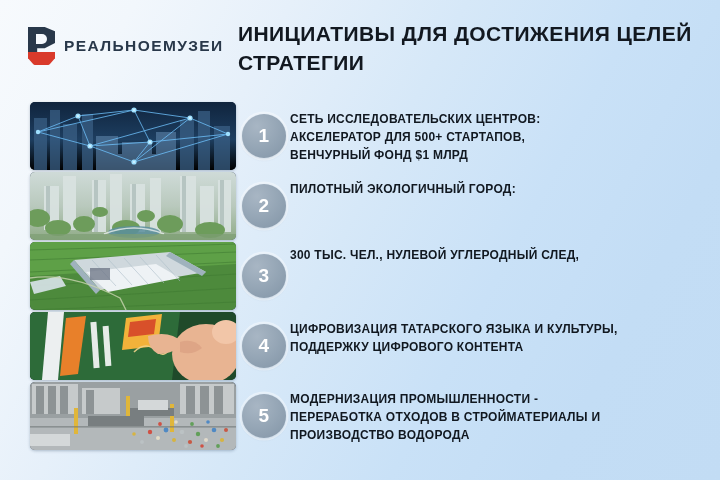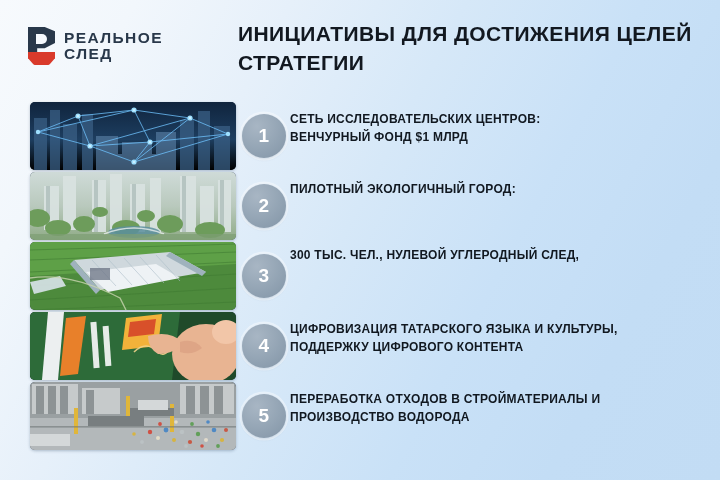--- a/index.html
+++ b/index.html
@@ -66,21 +66,21 @@
   }
   .logo-mark .lm-notch {
     position: absolute;
     left: 8px; top: 7px;
     width: 11px; height: 10px;
     background: #f5f9fd;
     border-radius: 0 5px 5px 0;
   }
   .logo-words {
     display: flex;
-    flex-direction: column;
+    flex-direction: row;
     line-height: 1.03;
   }
   .logo-words span {
     color: #29384a;
     font-weight: bold;
     font-size: 15.5px;
     letter-spacing: 1.4px;
   }
 
   .title {
@@ -155,21 +155,21 @@
   <div class="header">
 
     <div class="logo">
       <div class="logo-mark">
         <div class="lm-top"></div>
         <div class="lm-notch"></div>
         <div class="lm-bot"></div>
       </div>
       <div class="logo-words">
         <span>РЕАЛЬНОЕ</span>
-        <span>СЛЕД</span>
+        <span>МУЗЕИ</span>
       </div>
     </div>
 
     <div class="title">ИНИЦИАТИВЫ ДЛЯ ДОСТИЖЕНИЯ ЦЕЛЕЙ СТРАТЕГИИ</div>
   </div>
 
   <div class="rows">
 
     <div class="row">
       <div class="thumb">
@@ -221,20 +221,21 @@
             <circle cx="160" cy="16" r="1.1"></circle>
               <circle cx="60" cy="44" r="1.1"></circle>
             <circle cx="120" cy="40" r="1.1"></circle>
               <circle cx="104" cy="60" r="1.1"></circle>
           </g>
         </svg>
       </div>
       <div class="badge">1</div>
       <div class="rowtext">
         <span class="l b">СЕТЬ ИССЛЕДОВАТЕЛЬСКИХ ЦЕНТРОВ:</span>
+        <span class="l b">АКСЕЛЕРАТОР ДЛЯ 500+ СТАРТАПОВ,</span>
         <span class="l b">ВЕНЧУРНЫЙ ФОНД $1 МЛРД</span>
       </div>
     </div>
 
     <div class="row">
       <div class="thumb">
         <svg viewBox="0 0 206 68" preserveAspectRatio="none">
           <defs>
             <linearGradient id="g2" x1="0" y1="0" x2="0" y2="1">
               <stop offset="0" stop-color="#cfdbd8"></stop>
@@ -425,19 +426,20 @@
             <circle cx="172" cy="64" r="1.8" fill="#d14b3e"></circle>
               <circle cx="188" cy="64" r="1.9" fill="#5e9e55"></circle>
           </g>
           <g fill="#6e7476" opacity="0.6">
             <rect x="0" y="44" width="206" height="1.6"></rect>
           </g>
         </svg>
       </div>
       <div class="badge">5</div>
       <div class="rowtext">
+        <span class="l b">МОДЕРНИЗАЦИЯ ПРОМЫШЛЕННОСТИ -</span>
         <span class="l b">ПЕРЕРАБОТКА ОТХОДОВ В СТРОЙМАТЕРИАЛЫ И</span>
         <span class="l b">ПРОИЗВОДСТВО ВОДОРОДА</span>
       </div>
     </div>
 
   </div>
 </div>
 
 </body></html>

